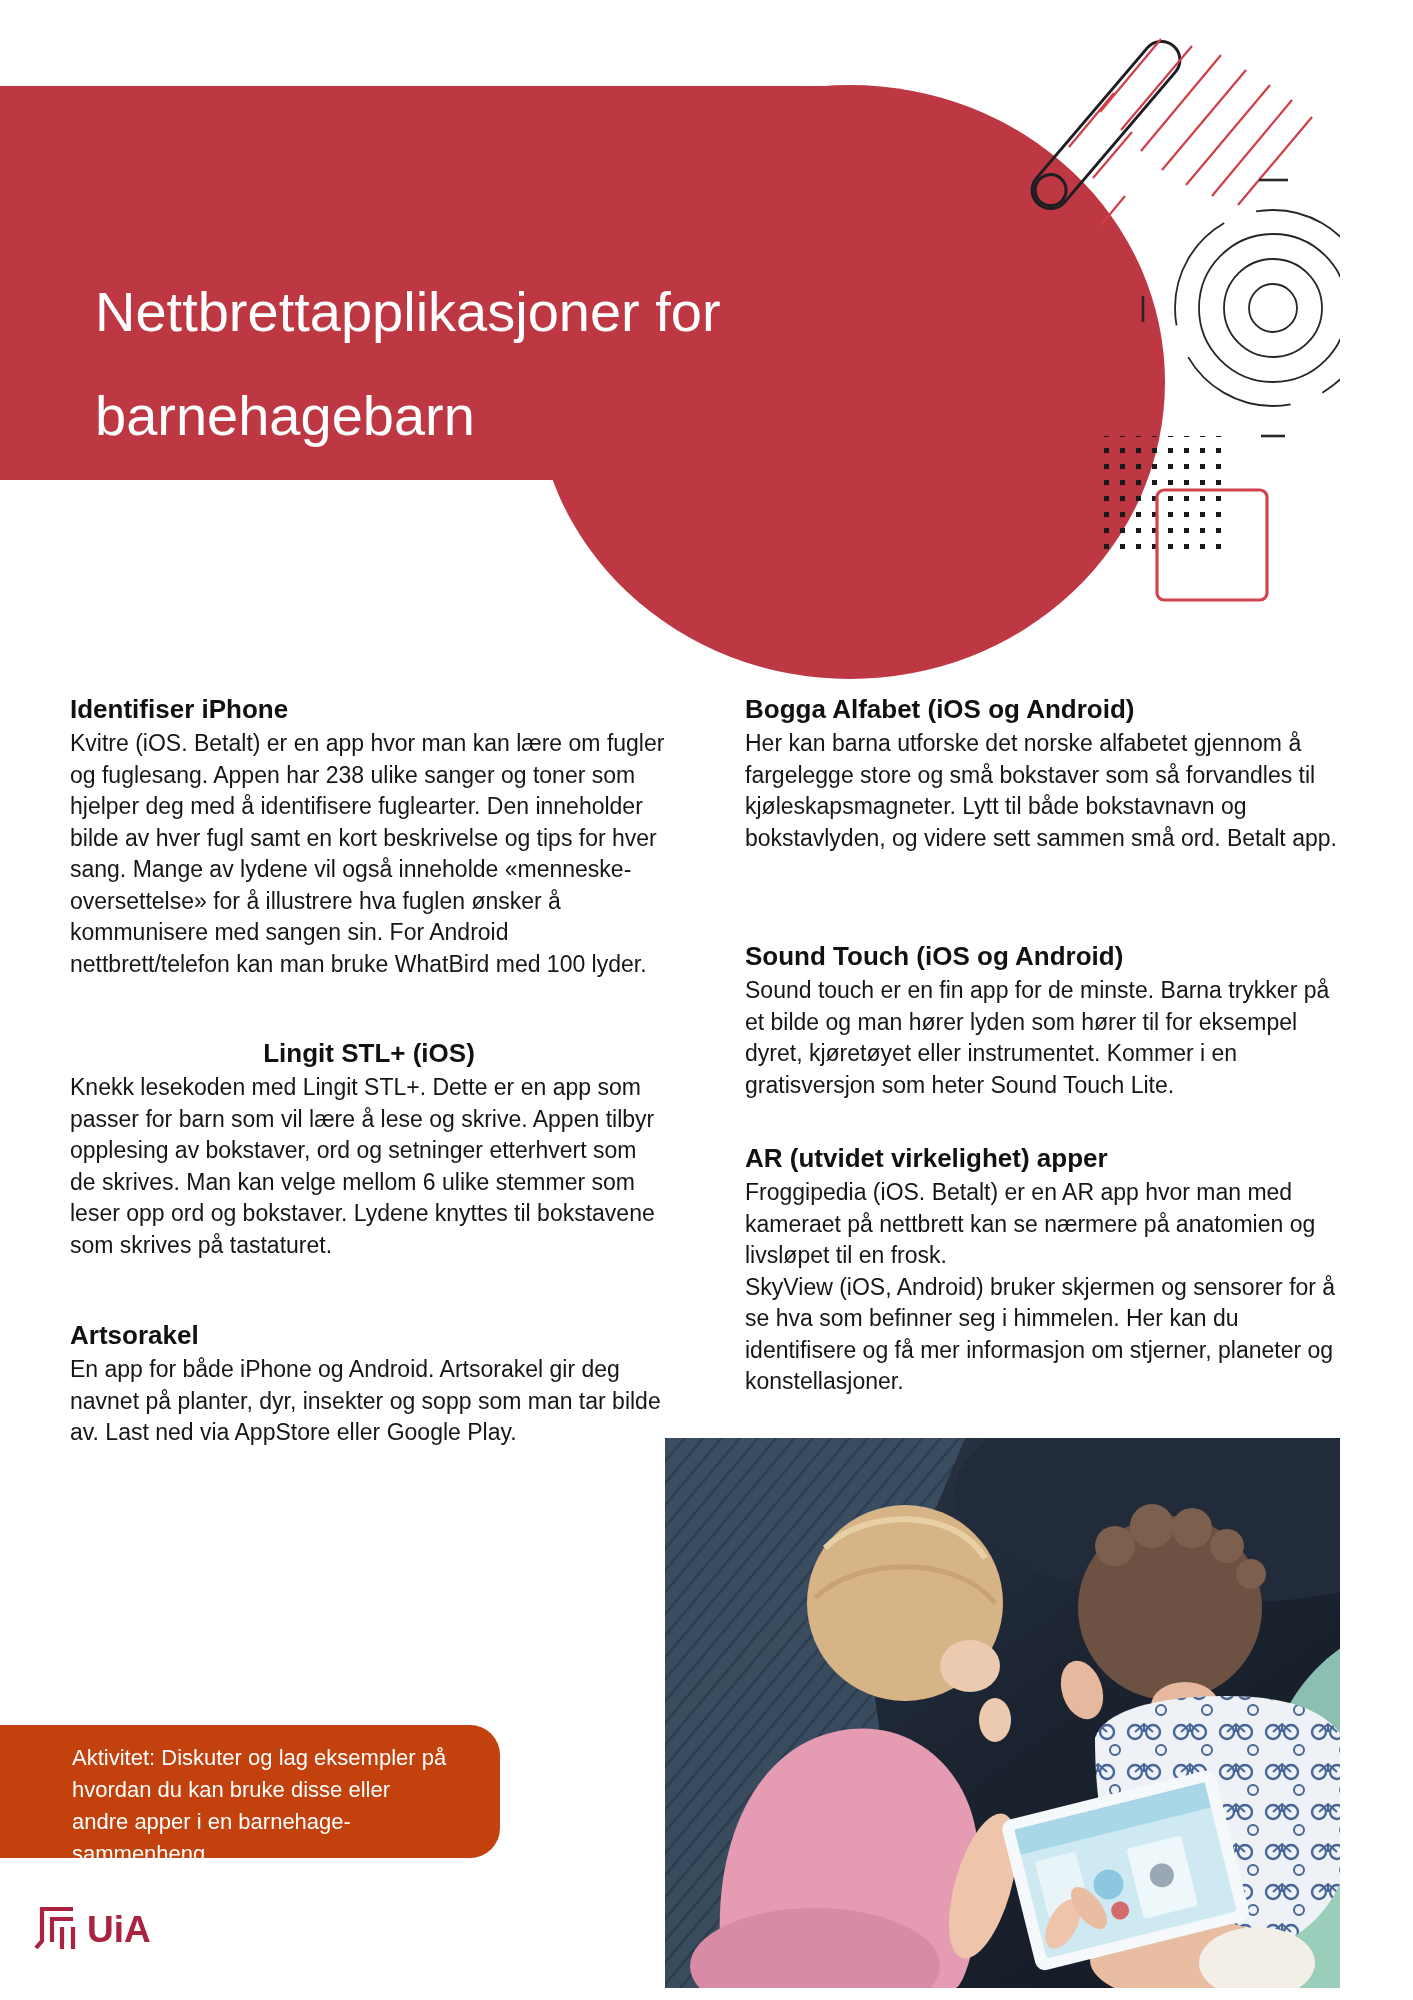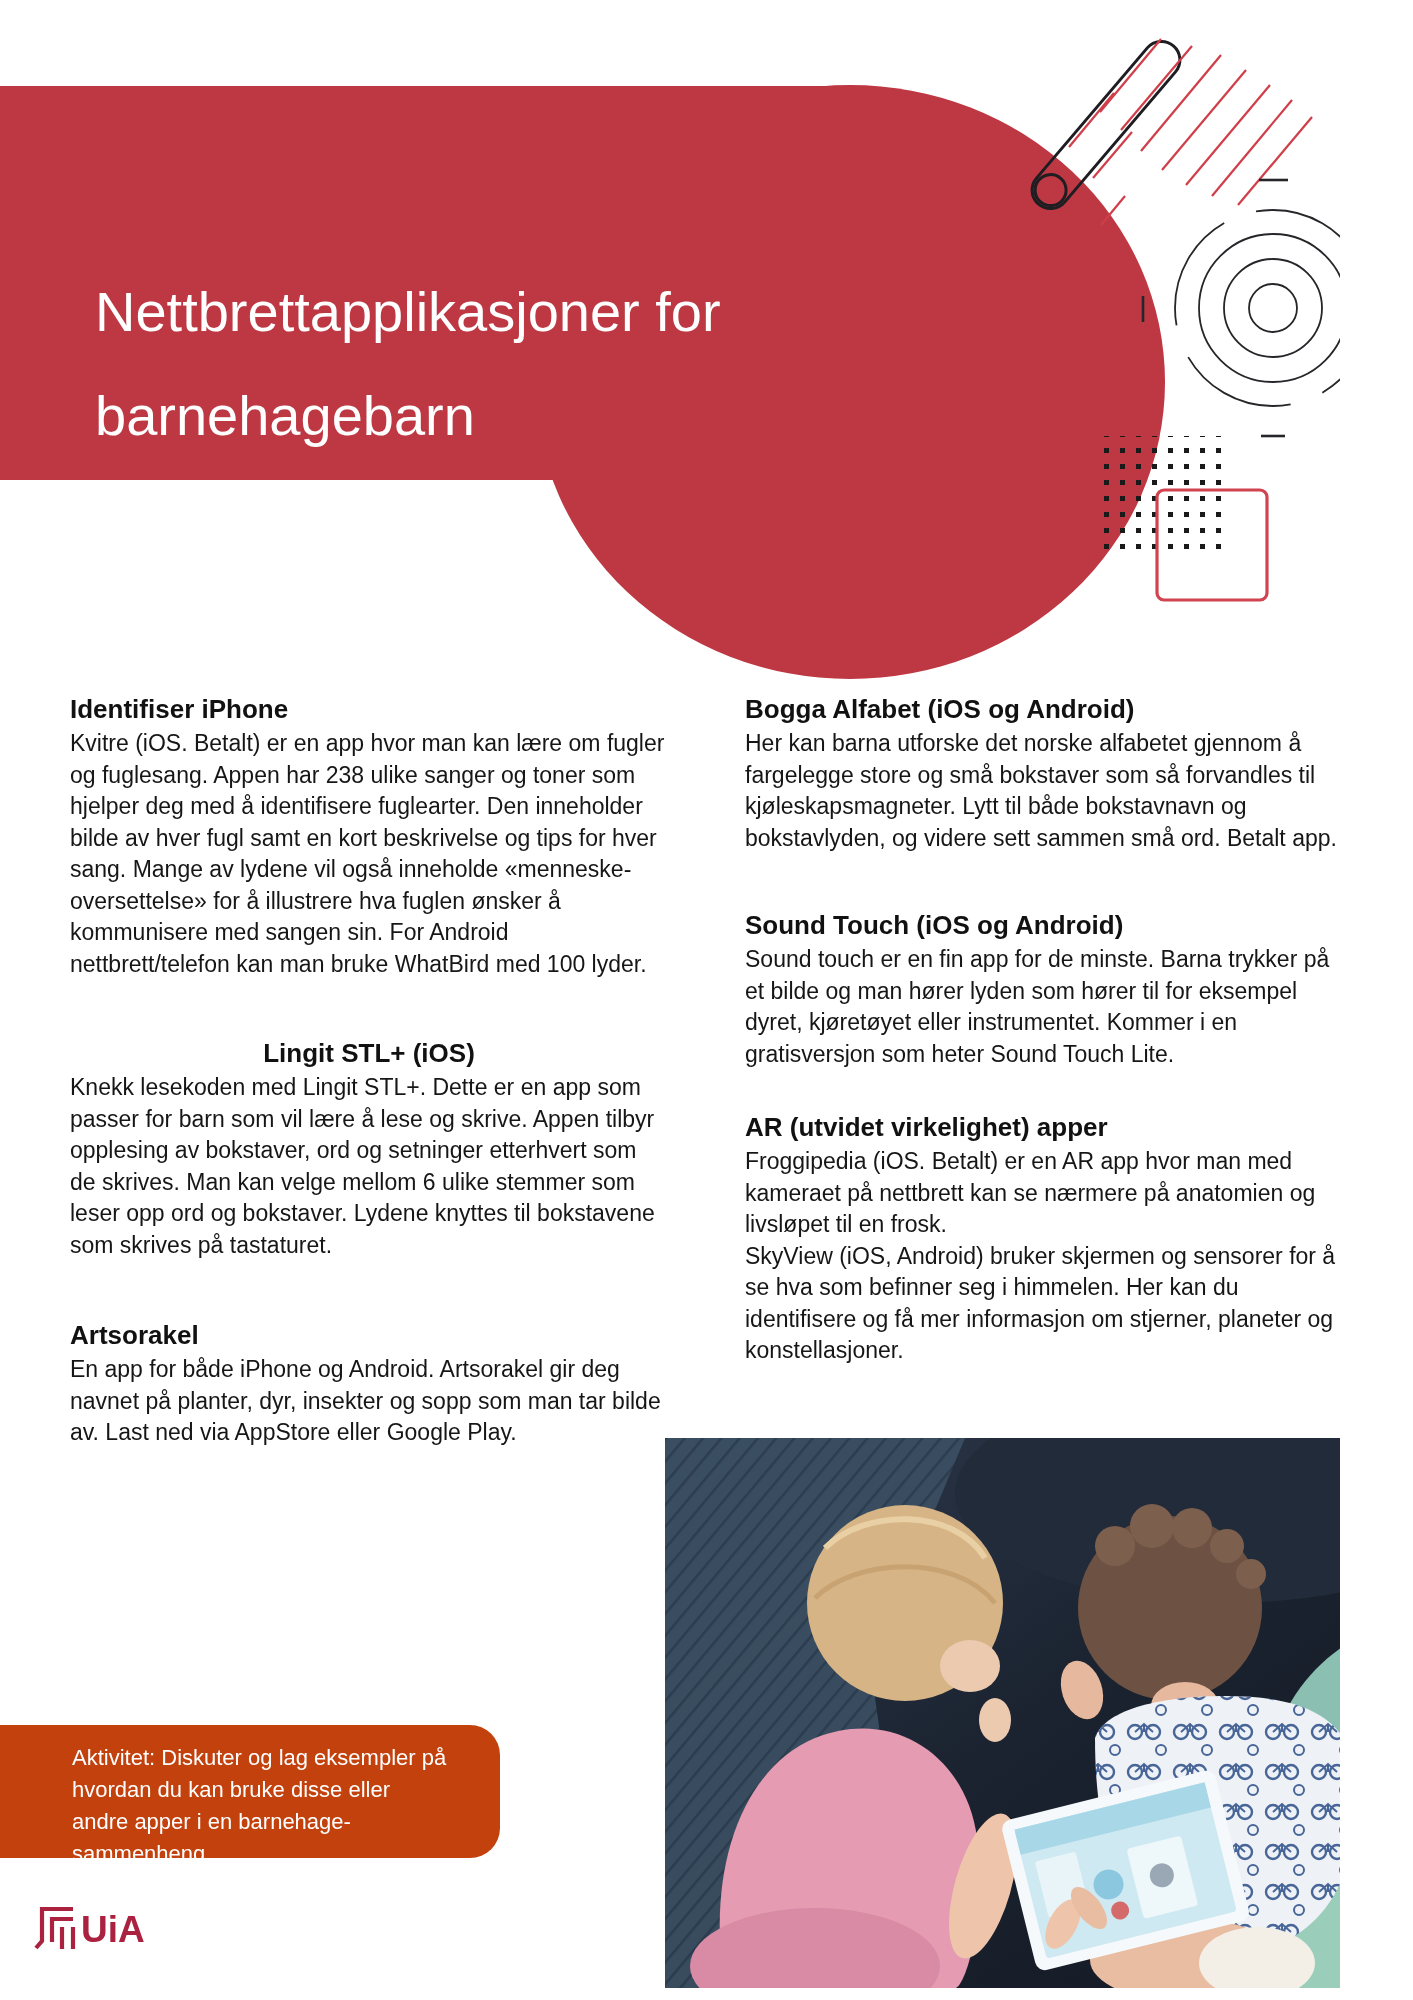--- a/index.html
+++ b/index.html
@@ -22,35 +22,35 @@
   .sec h2{
     margin:0;font-size:26px;line-height:34px;font-weight:700;color:#111;
     padding:0 0 2px 0;
   }
   .sec .body{
     margin:0;font-size:23px;line-height:31.5px;color:#161616;white-space:pre-line;
   }
   .col-left .sec:nth-child(2) h2{margin-top:56px;text-align:center;}
   .col-left .sec:nth-child(3) h2{margin-top:57px;}
   .col-left .sec:nth-child(4) h2{margin-top:49px;}
-  .col-right .sec:nth-child(2) h2{margin-top:54px;}
+  .col-right .sec:nth-child(2) h2{margin-top:85px;}
   .col-right .sec:nth-child(3) h2{margin-top:40px;}
   
   .activity-box{
     position:absolute;left:0;top:1725px;width:500px;height:133px;background:#c2410c;
     border-radius:0 30px 30px 0;
   }
   .activity-box .txt{
     position:absolute;left:72px;top:17px;width:378px;color:#ffffff;
     font-size:22px;line-height:32px;
   }
   
   .photo{position:absolute;left:665px;top:1438px;width:748px;height:550px;overflow:hidden;}
   
-  .logo{position:absolute;left:33px;top:1905px;display:flex;align-items:center;gap:2px;}
+  .logo{position:absolute;left:33px;top:1905px;display:flex;align-items:center;gap:8px;}
   .logo .mark{width:46px;height:50px;}
   .logo .logo-text{
     font-size:37px;font-weight:700;color:#ab2240;letter-spacing:0;line-height:50px;
   }
 </style>
 </head>
 <body>
 
 <div id="page">
 

